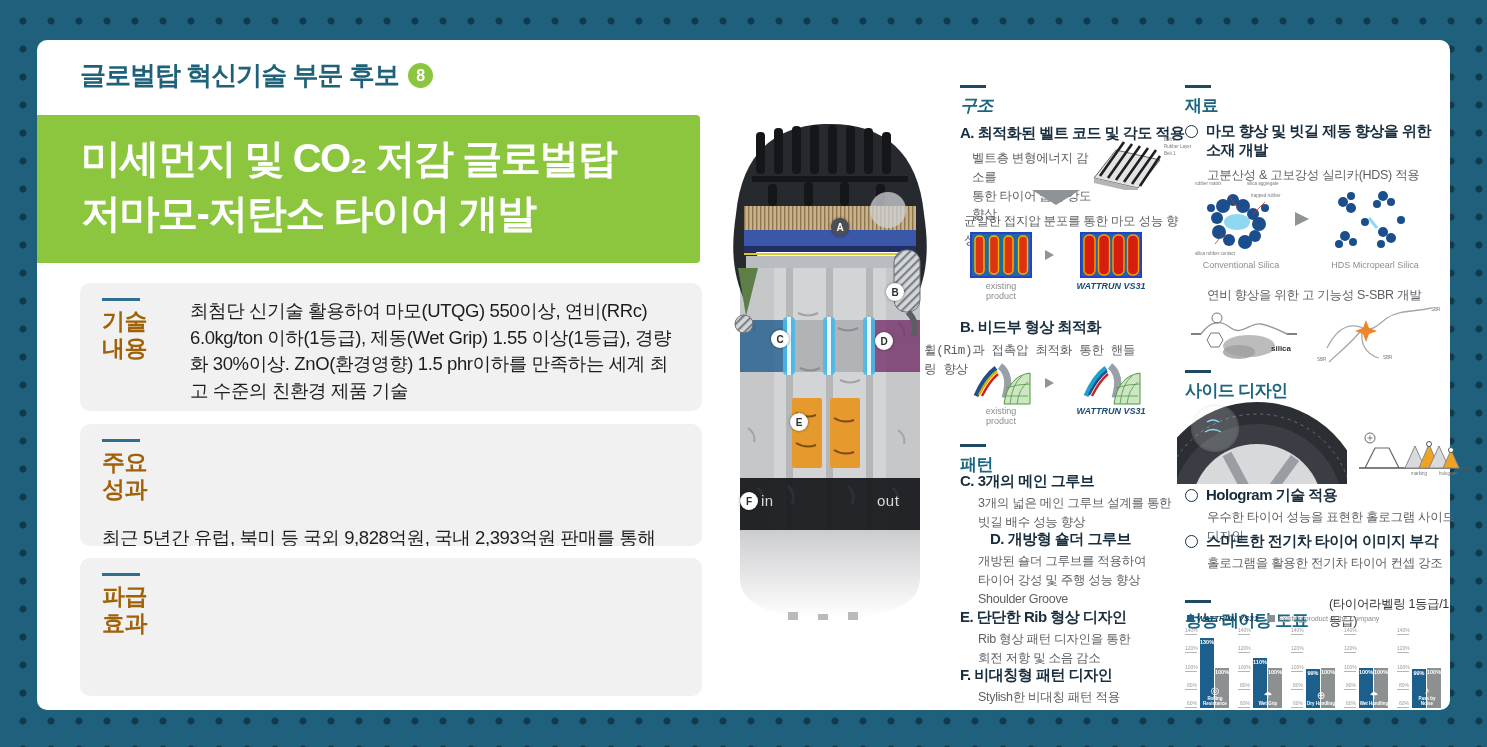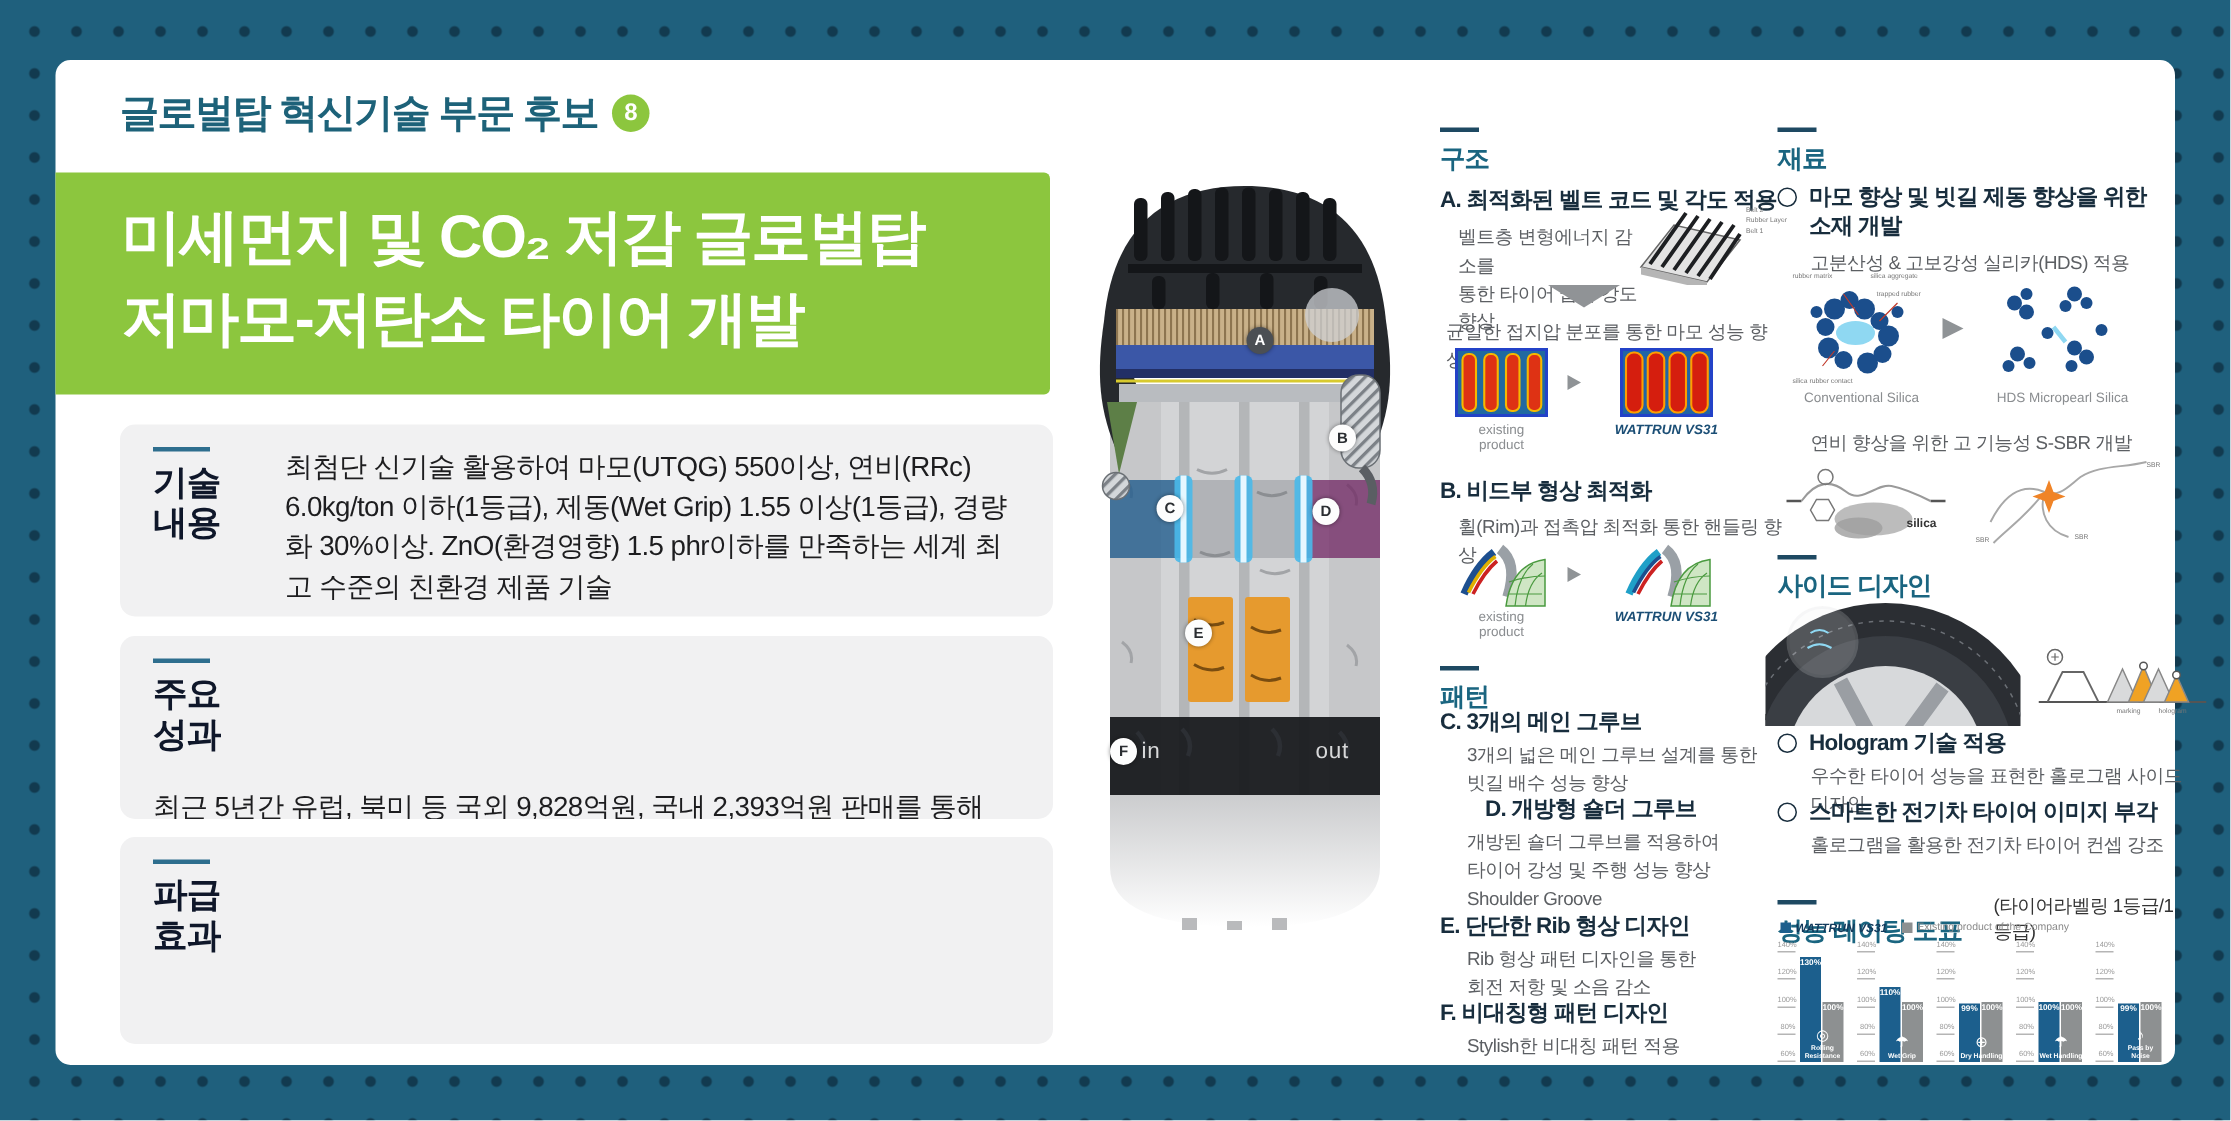--- a/index.html
+++ b/index.html
@@ -17,21 +17,21 @@
   .kicker{font-size:26px;font-weight:800;color:#1d6279;letter-spacing:-1px;display:flex;align-items:center;gap:9px;}
   .badge{width:25px;height:25px;border-radius:50%;background:#8cc63e;color:#fff;font-size:16px;font-weight:800;
     display:flex;align-items:center;justify-content:center;}
   .titlebox{background:#8cc63e;border-radius:0 4px 4px 0;color:#fff;padding:16px 0 0 44px;box-sizing:border-box;}
   .titlebox .t{font-size:40px;font-weight:800;line-height:1.38;letter-spacing:-1.5px;}
 
   
   .card{background:#f1f1f2;border-radius:10px;box-sizing:border-box;padding:15px 24px 12px 22px;display:flex;gap:22px;overflow:hidden;}
   .card-lab{width:66px;flex:none;}
   .card-lab .ln{width:38px;height:3px;background:#2e6e8e;margin-bottom:7px;}
-  .card-lab .lt{font-size:23px;font-weight:800;color:#0f172a;line-height:1.18;letter-spacing:-0.5px;}
+  .card-lab .lt{font-size:23px;font-weight:800;color:#a16207;line-height:1.18;letter-spacing:-0.5px;}
   .card-body{font-size:18.5px;color:#1d1d1f;line-height:1.44;letter-spacing:-0.4px;}
 
   
   .sec .sec-line{width:26px;height:3px;background:#1e4962;margin-bottom:6px;}
   .sec .sec-text{font-size:17px;font-weight:800;color:#1a6580;letter-spacing:-0.6px;}
   .it-title{font-size:15px;font-weight:700;color:#182d3d;letter-spacing:-0.5px;}
   .it-desc{font-size:12.5px;color:#5c5f63;line-height:1.5;letter-spacing:-0.3px;}
   .micro{font-size:9px;color:#8a8d90;}
   .micro-b{font-size:9px;color:#1b4e75;font-weight:700;font-style:italic;}
   .arrow-r{width:0;height:0;border-top:5px solid transparent;border-bottom:5px solid transparent;border-left:9px solid #8f9396;}
@@ -185,21 +185,21 @@
 
   <div class="mk mk-dark abs" style="left:794px;top:178px;">A</div>
   <div class="mk abs" style="left:849px;top:243px;">B</div>
   <div class="mk abs" style="left:734px;top:290px;">C</div>
   <div class="mk abs" style="left:838px;top:292px;">D</div>
   <div class="mk abs" style="left:753px;top:373px;">E</div>
   <div class="mk abs" style="left:703px;top:452px;">F</div>
   <div class="inout abs" style="left:724px;top:452px;">in</div>
   <div class="inout abs" style="left:840px;top:452px;">out</div>
 
-  <div class="abs sec" style="left:923px;top:45px;">
+  <div class="abs sec" style="left:923px;top:45px;font-style:italic;">
     <div class="sec-line"></div>
     <div class="sec-text">구조</div>
   </div>
   <div class="abs it-title" style="left:923px;top:84px;">A. 최적화된 벨트 코드 및 각도 적용</div>
   <div class="abs it-desc pl" style="left:935px;top:109px;width:128px;">벨트층 변형에너지 감소를
 통한 타이어 굽힘 강도 향상</div>
   <div class="abs" style="left:1053px;top:94px;width:72px;height:56px;">
     <svg viewBox="0 0 72 56" width="72" height="56">
       <polygon points="4,44 26,16 70,26 48,54" fill="#e3e3e3" stroke="#666" stroke-width="1"></polygon>
       <polygon points="4,44 48,54 48,59 4,49" fill="#b5b5b5"></polygon>
@@ -235,21 +235,21 @@
             <rect x="18.5" y="3" width="11" height="40" rx="5"></rect>
         <rect x="33" y="3" width="11" height="40" rx="5"></rect>
             <rect x="47.5" y="3" width="11" height="40" rx="5"></rect>
       </g>
     </svg>
   </div>
   <div class="abs micro" style="left:933px;top:241px;width:62px;text-align:center;">existing product</div>
   <div class="abs micro-b" style="left:1037px;top:241px;width:74px;text-align:center;">WATTRUN VS31</div>
 
   <div class="abs it-title" style="left:923px;top:278px;">B. 비드부 형상 최적화</div>
-  <div class="abs it-desc" style="left:935px;top:302px;width:220px;">휠(Rim)과 접촉압 최적화 통한 핸들링 향상</div>
+  <div class="abs it-desc" style="left:887px;top:302px;width:220px;font-family:Liberation Mono, monospace;">휠(Rim)과 접촉압 최적화 통한 핸들링 향상</div>
   <div class="abs" style="left:933px;top:322px;">
     <svg viewBox="0 0 62 44" width="62" height="44">
       <path d="M30,4 C38,10 40,20 35,36" stroke="#9aa0a6" stroke-width="7" fill="none"></path>
       <path d="M6,34 C12,20 18,12 26,6" stroke="#1d4f8f" stroke-width="5" fill="none"></path>
       <path d="M9,33 C15,21 20,14 27,9" stroke="#e0b000" stroke-width="2.4" fill="none"></path>
       <path d="M12,34 C17,24 22,17 28,12" stroke="#cc2222" stroke-width="2.4" fill="none"></path>
       <path d="M34,42 Q38,14 60,11 L60,42 Z" fill="#cfe6c4" stroke="#4a9a3f"></path>
       <path d="M40,42 Q42,22 52,14 M47,42 Q49,26 58,20 M36,34 H58 M36,26 Q48,22 60,22" stroke="#4a9a3f" stroke-width="0.8" fill="none"></path>
     </svg>
   </div>

